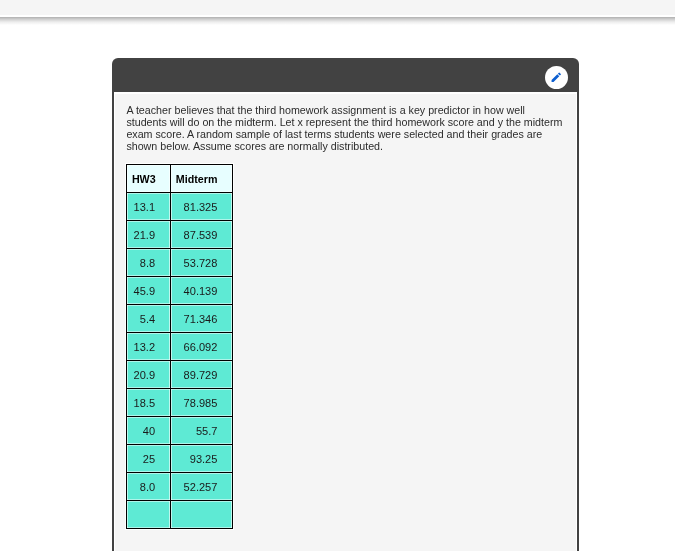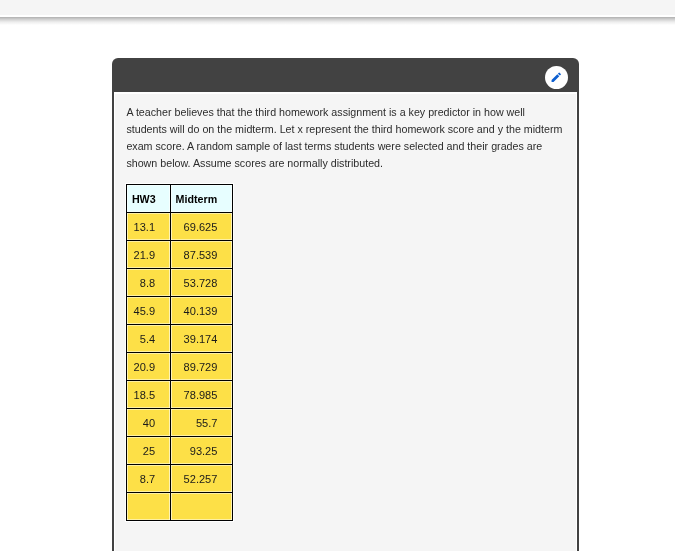--- a/index.html
+++ b/index.html
@@ -60,21 +60,21 @@
     margin: 0 2.4px;
     padding: 10px 11px 10px 11px;
     border-top: 2.2px solid #ffffff;
     border-left: 1.5px solid #ffffff;
     border-right: 1.5px solid #ffffff;
     min-height: 460px;
   }
 
   .prompt {
     font-size: 10.7px;
-    line-height: 17px;
+    line-height: 12px;
     color: #2c2c2c;
     margin: 0 0 12px 0;
     width: 440px;
   }
 
   
   table.data {
     border-collapse: collapse;
     table-layout: fixed;
     width: 107px;
@@ -87,25 +87,25 @@
     height: 28px;
     padding: 0 15px 0 6px;
     white-space: nowrap;
     box-shadow: inset 0 0 0 0.6px #ffffff;
   }
   table.data th {
     background: #e7feff;
     color: #000000;
     font-size: 10.7px;
     font-weight: bold;
-    text-align: left;
+    text-align: right;
     padding-left: 4.5px;
   }
   table.data td {
-    background: #fde047;
+    background: #5eead4;
     color: #1a1a1a;
     font-size: 11.05px;
     text-align: right;
   }
   table.data th:nth-child(1), table.data td:nth-child(1) { width: 43.3px; }
   table.data th:nth-child(2), table.data td:nth-child(2) { width: 61.7px; }
 </style>
 </head>
 <body>
 
@@ -128,56 +128,60 @@
     <table class="data">
       <thead>
         <tr>
             <th>HW3</th>
             <th>Midterm</th>
           </tr>
       </thead>
       <tbody>
           <tr>
             <td>13.1</td>
-            <td>69.625</td>
+            <td>81.325</td>
           </tr>
           <tr>
             <td>21.9</td>
             <td>87.539</td>
           </tr>
           <tr>
             <td>8.8</td>
             <td>53.728</td>
           </tr>
           <tr>
             <td>45.9</td>
             <td>40.139</td>
           </tr>
           <tr>
             <td>5.4</td>
-            <td>39.174</td>
+            <td>71.346</td>
+          </tr>
+          <tr>
+            <td>13.2</td>
+            <td>66.092</td>
           </tr>
           <tr>
             <td>20.9</td>
             <td>89.729</td>
           </tr>
           <tr>
             <td>18.5</td>
             <td>78.985</td>
           </tr>
           <tr>
             <td>40</td>
             <td>55.7</td>
           </tr>
           <tr>
             <td>25</td>
             <td>93.25</td>
           </tr>
           <tr>
-            <td>8.7</td>
+            <td>8.0</td>
             <td>52.257</td>
           </tr>
           <tr>
             <td></td>
             <td></td>
           </tr>
         </tbody>
     </table>
   </div>
 

